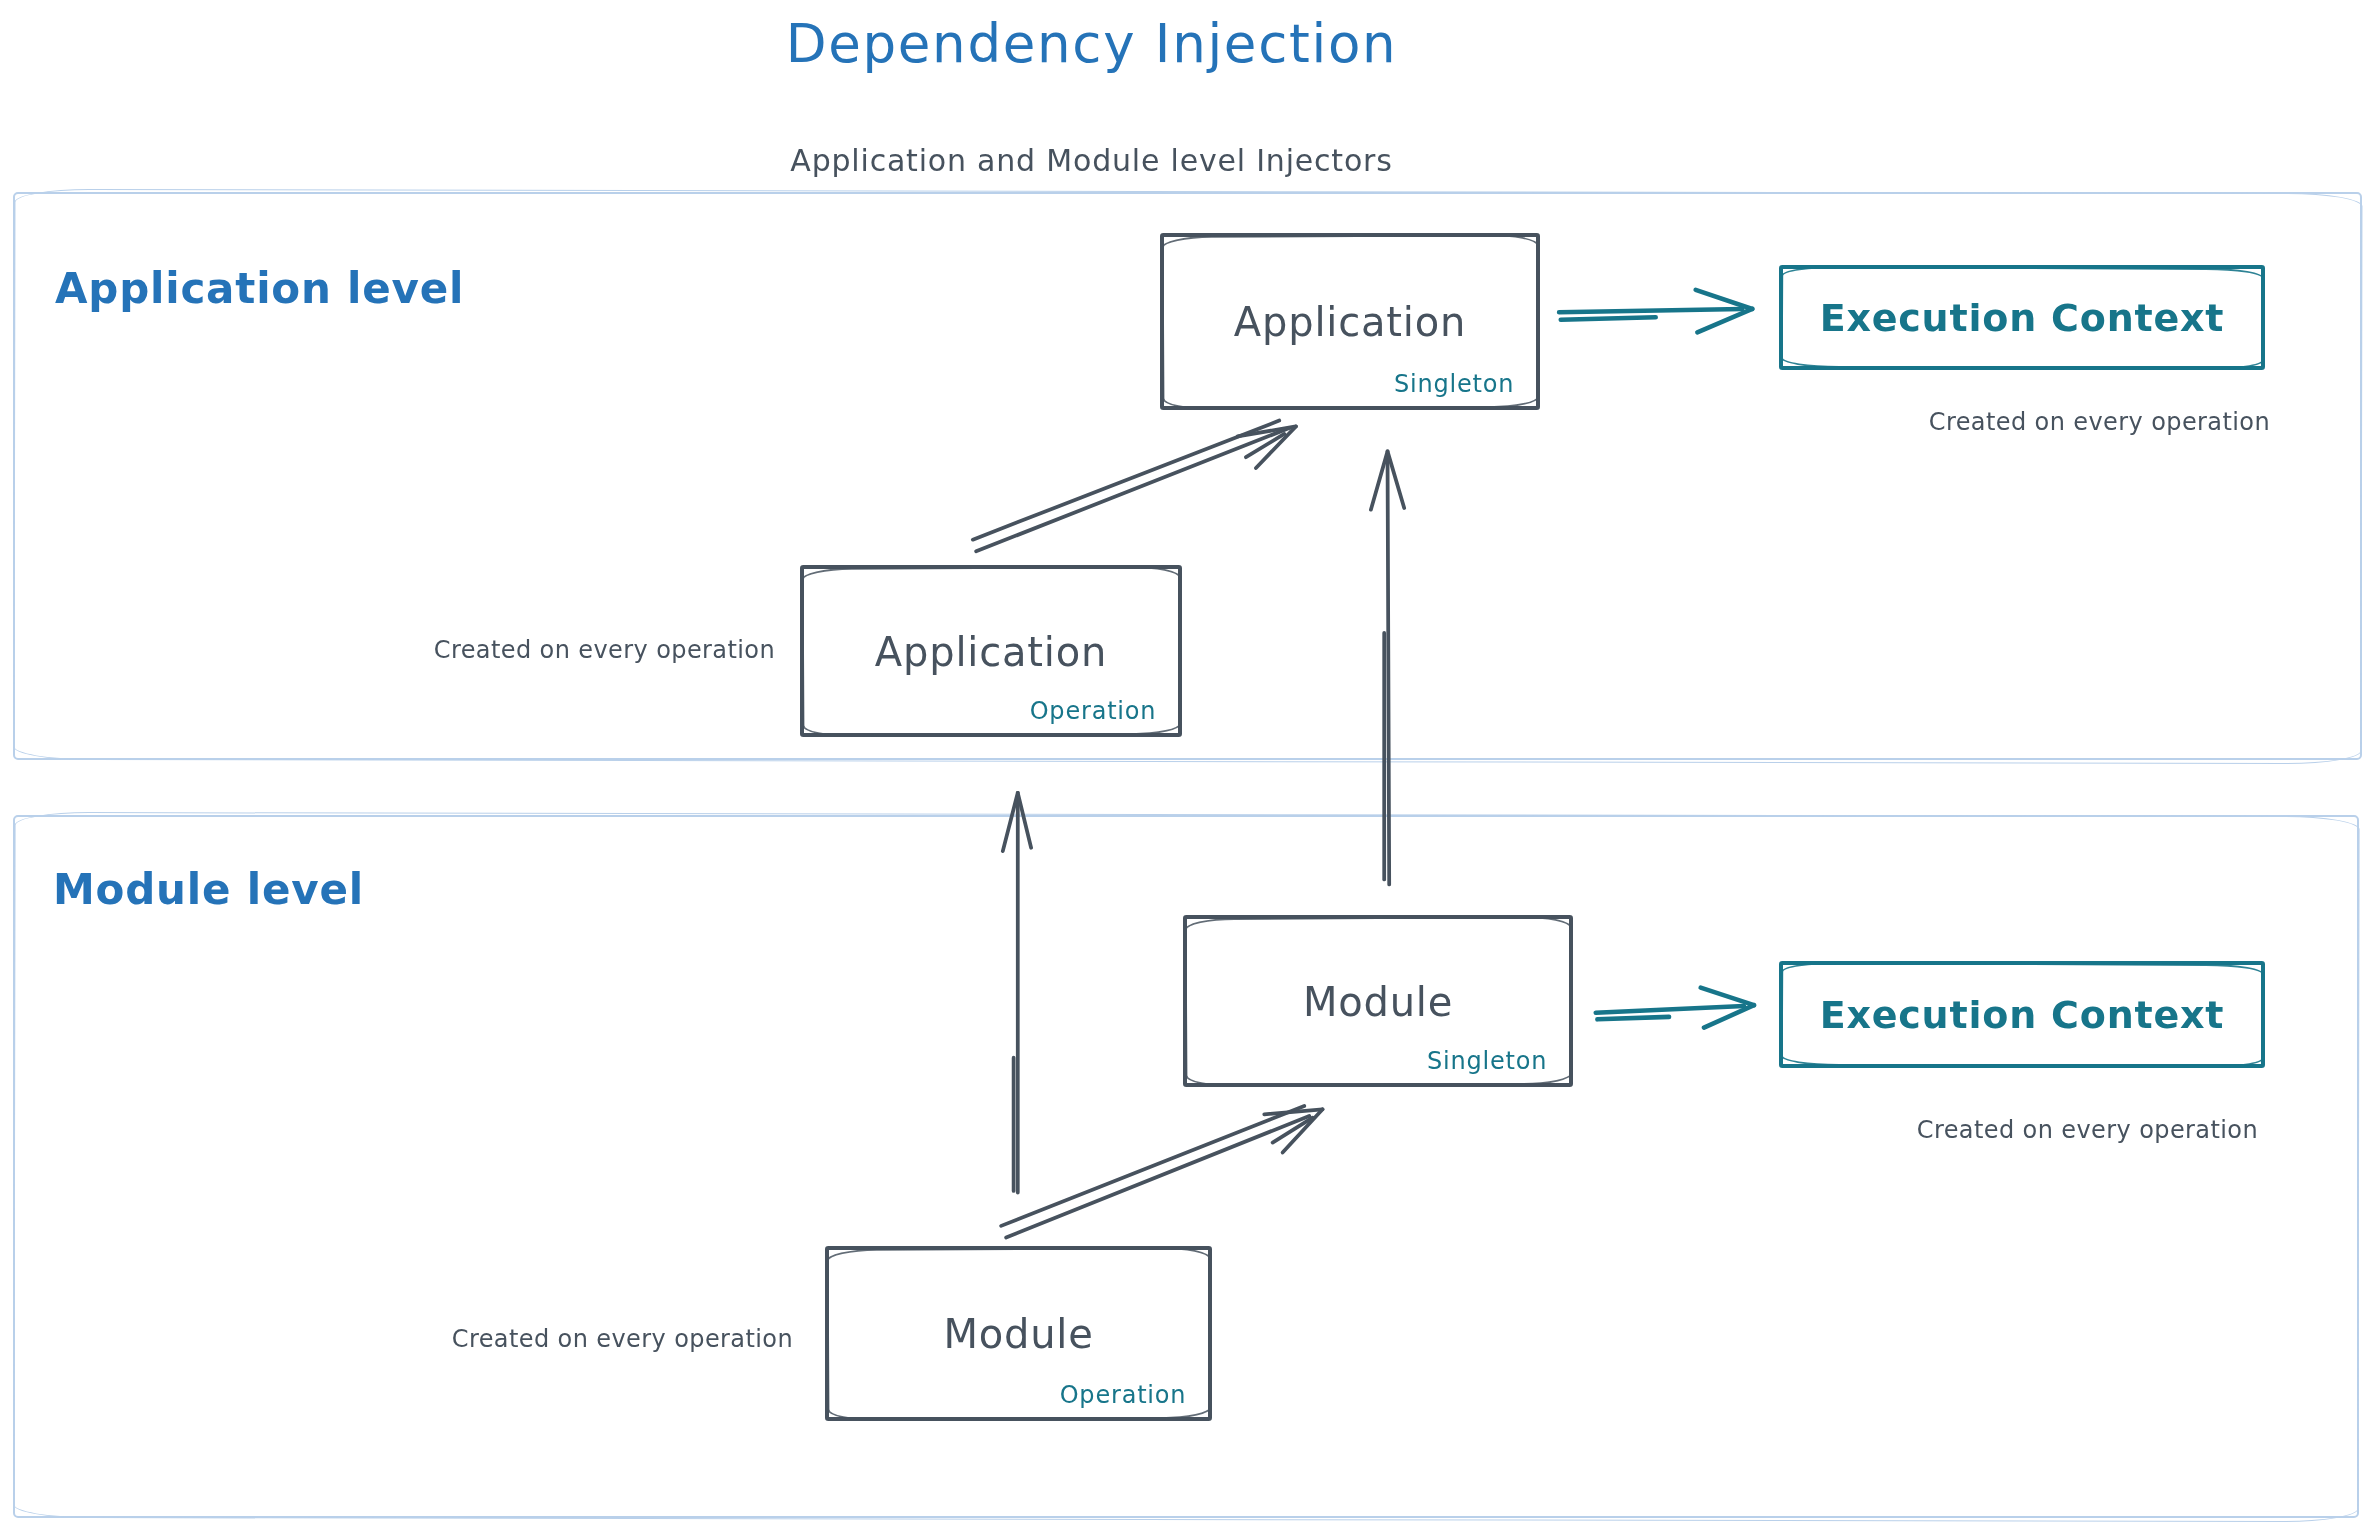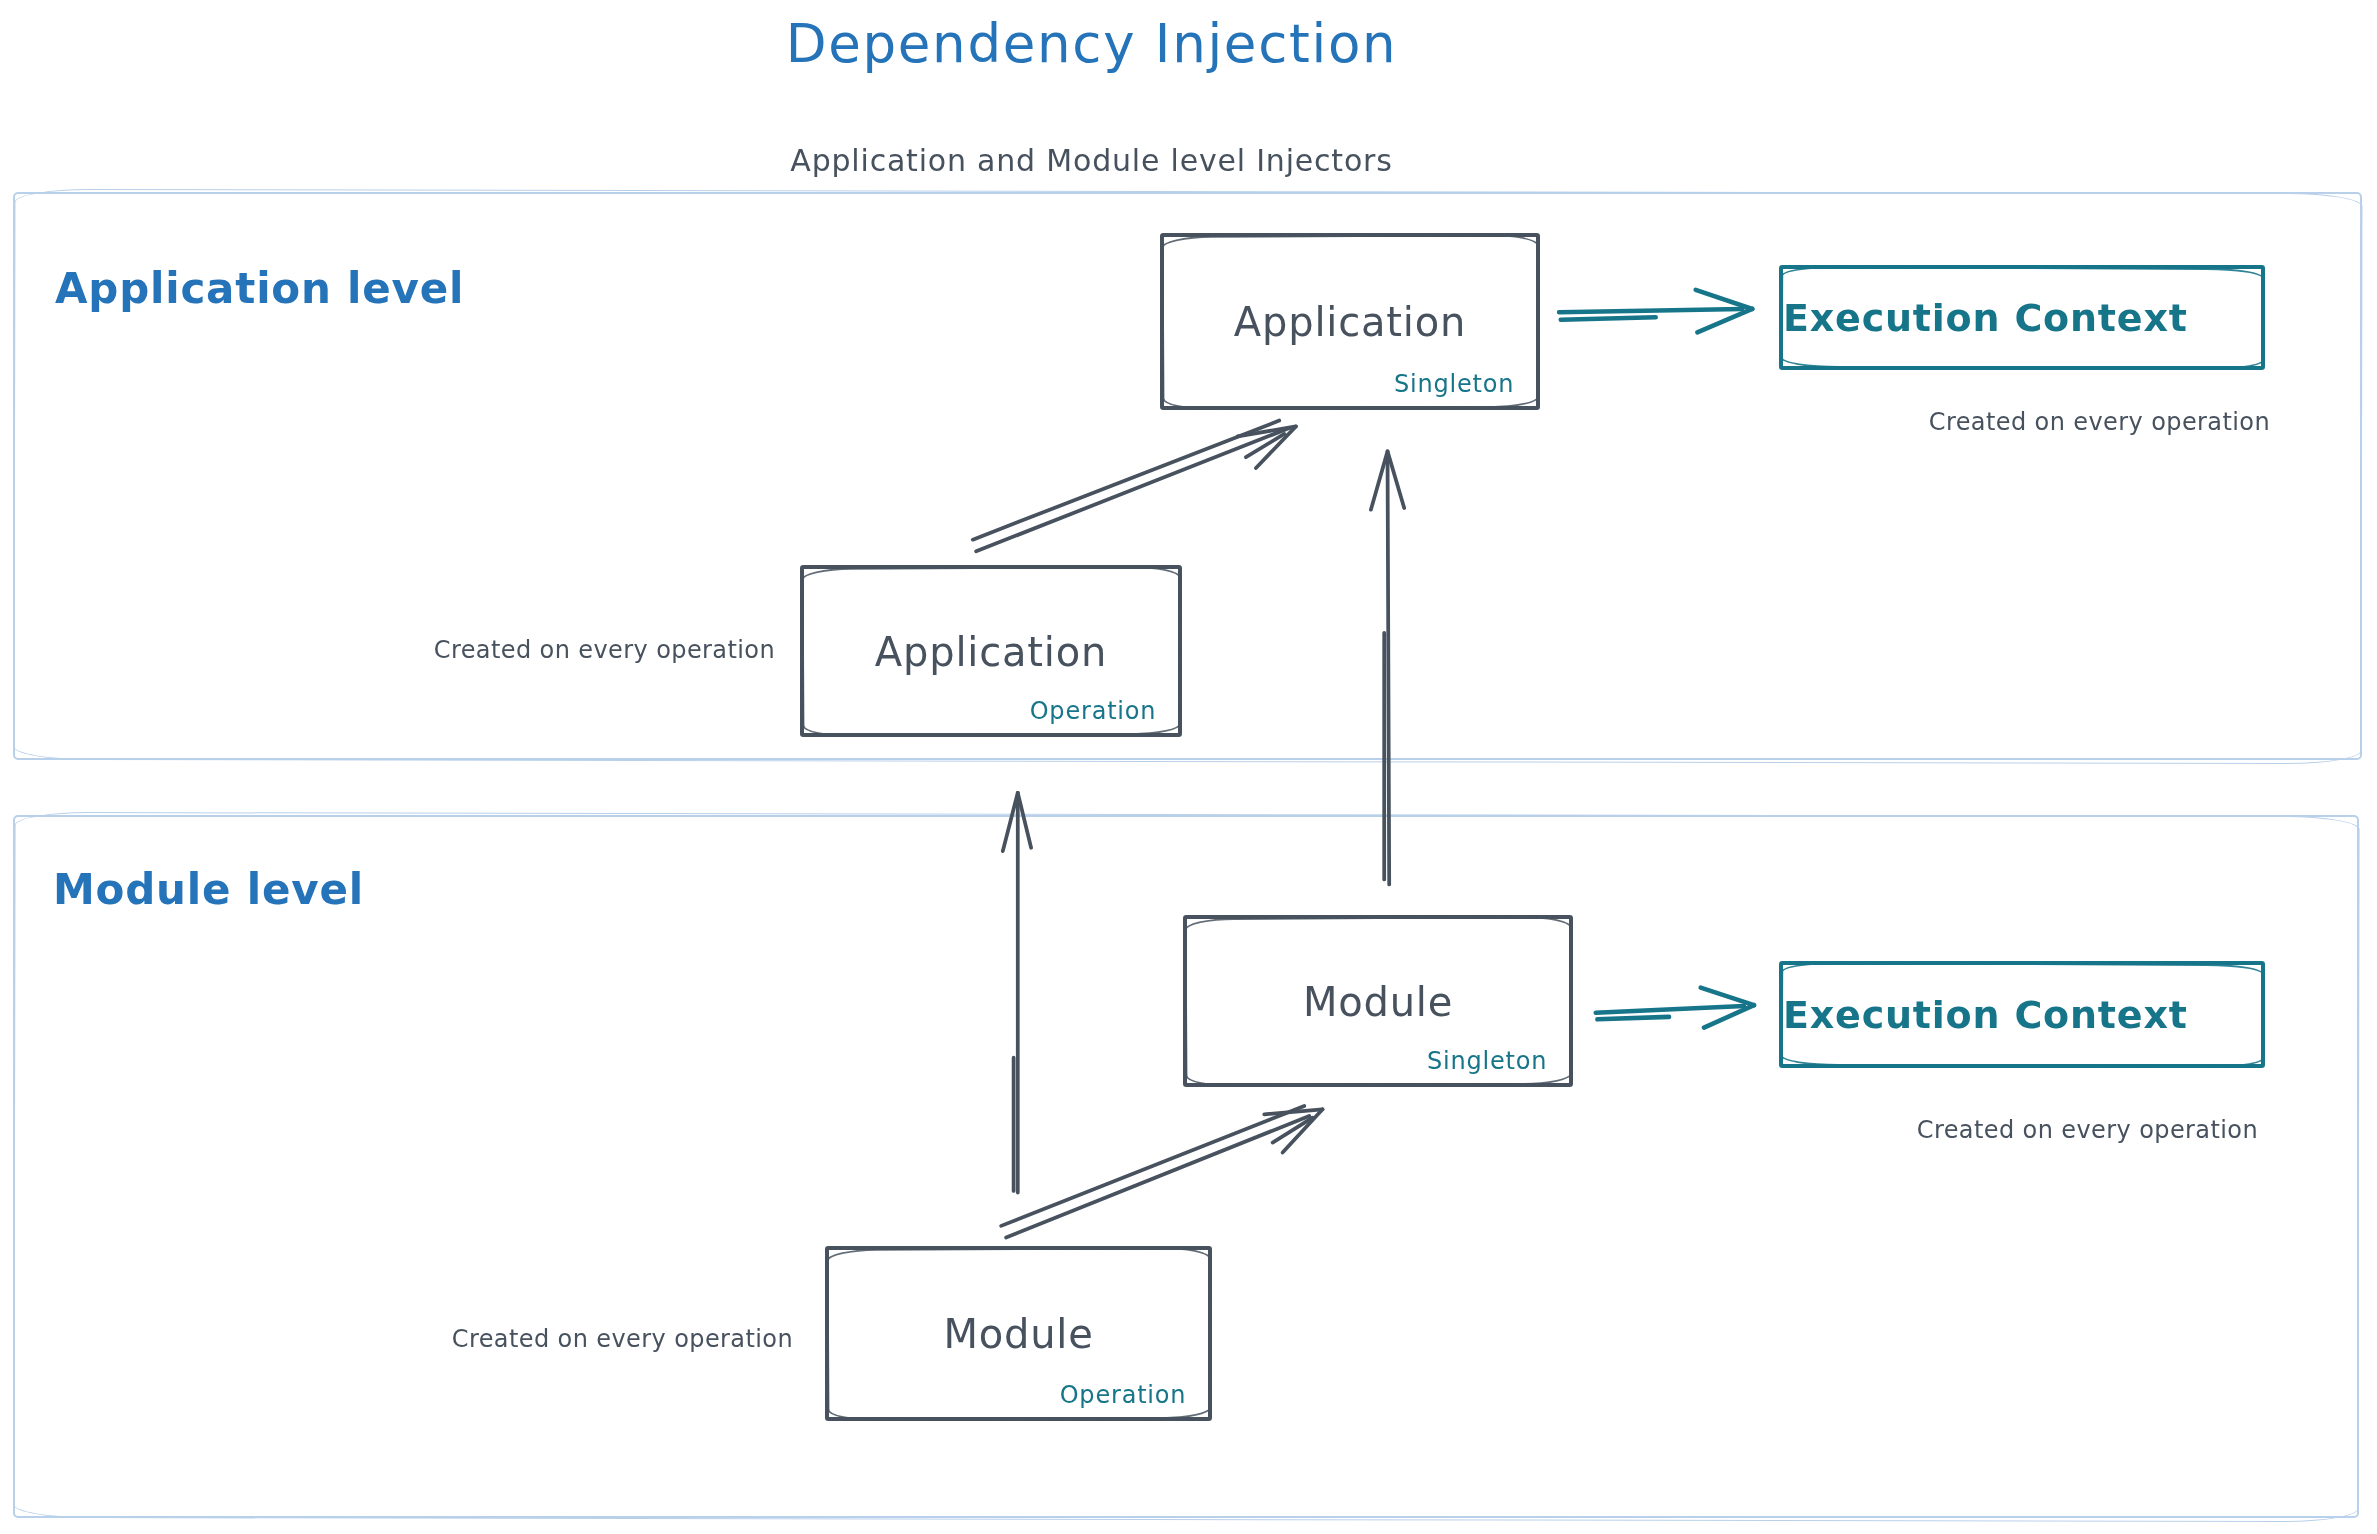--- a/index.html
+++ b/index.html
@@ -87,21 +87,21 @@
   .exec-node::after{
     content:"";position:absolute;inset:-2.5px;
     border:2.5px solid var(--teal);
     border-radius:58px/10px;
     transform:rotate(.3deg);
     pointer-events:none;opacity:.9;
   }
   .exec-title{
     position:absolute;left:0;right:0;top:50%;
     transform:translateY(-50%);
-    font-size:38px;color:var(--teal);letter-spacing:0.8px;font-weight:bold;
+    text-align:center;font-size:38px;color:var(--teal);letter-spacing:0.8px;font-weight:bold;
   }
   .exec-app{left:1779px;top:265px;width:486px;height:105px;}
   .exec-module{left:1779px;top:961px;width:486px;height:107px;}
 
   
   .caption{
     position:absolute;z-index:4;
     font-size:24px;color:var(--ink);text-align:right;letter-spacing:0.4px;
   }
   .caption-app-operation{left:300px;top:636px;width:475px;}

